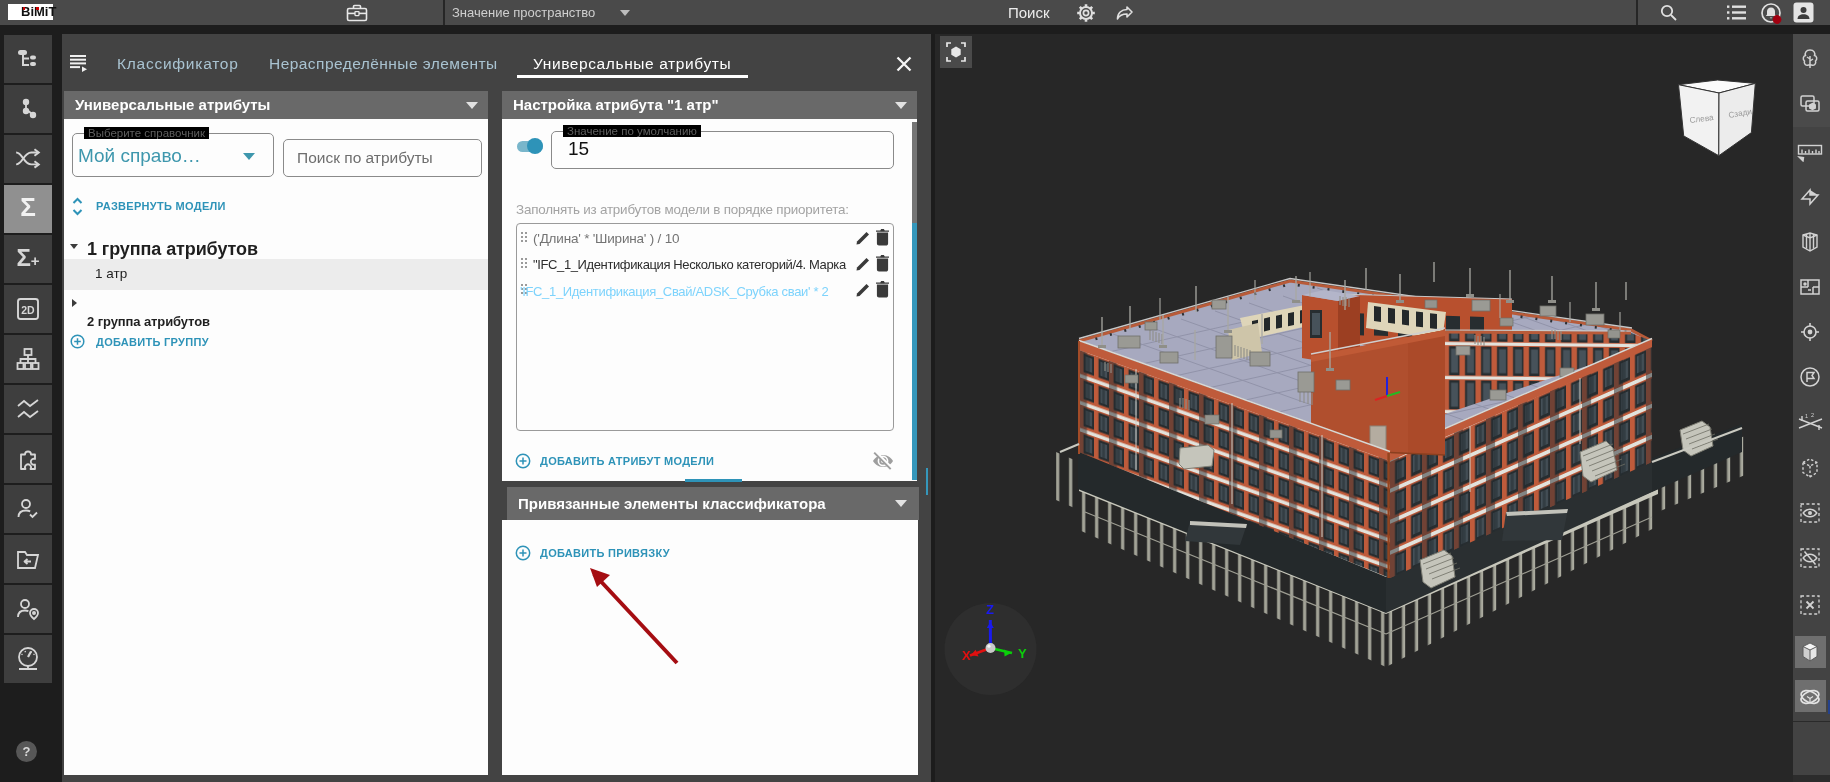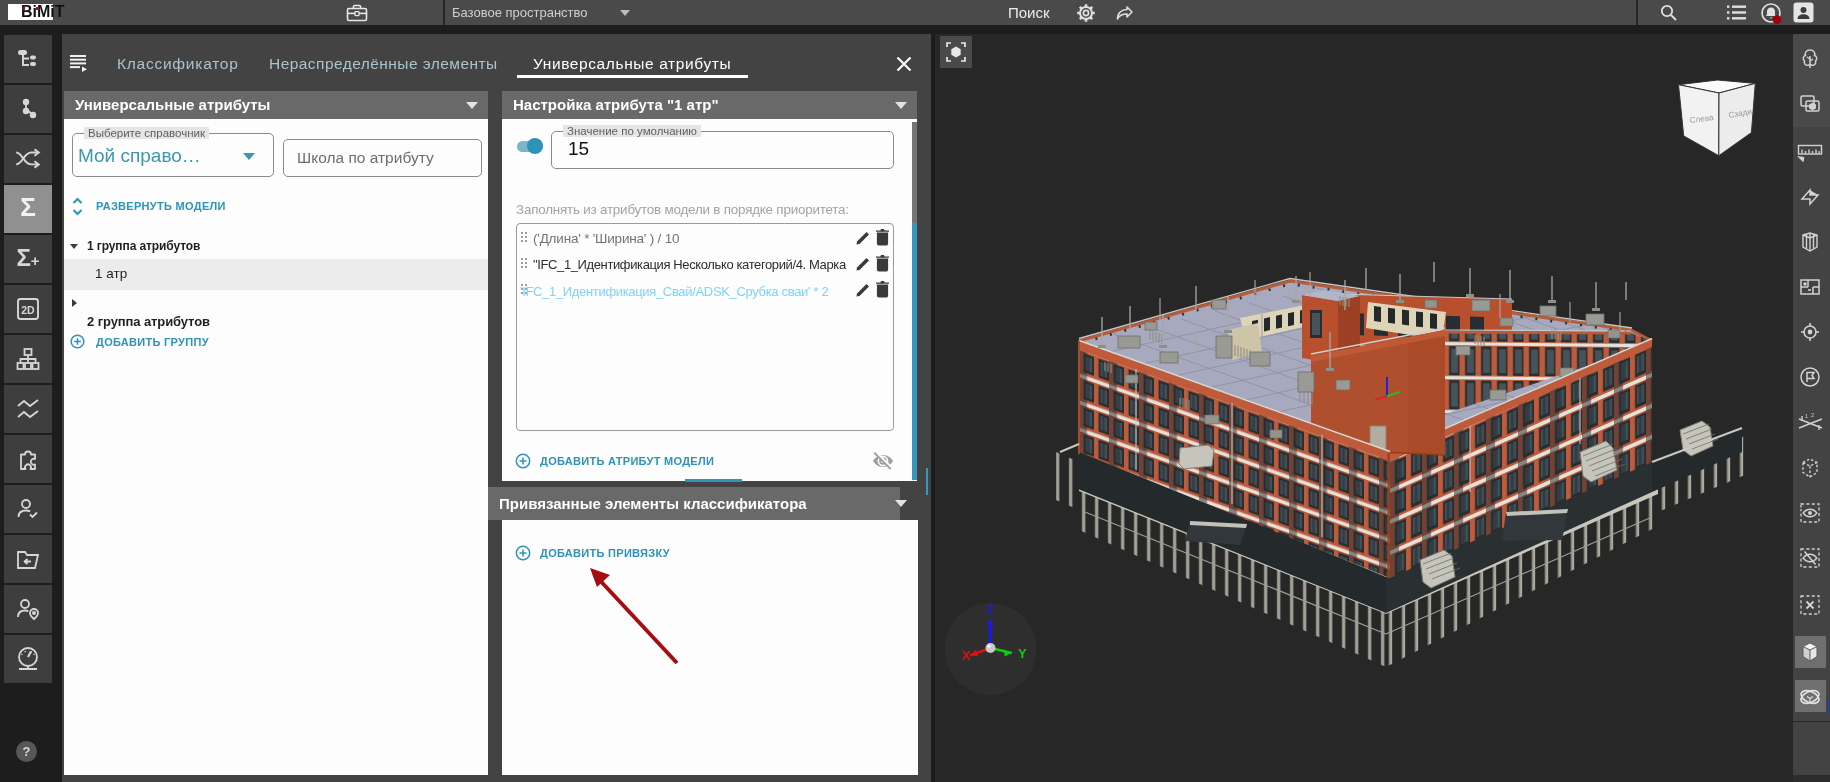--- a/index.html
+++ b/index.html
@@ -3,21 +3,21 @@
 <meta charset="utf-8">
 <style>
   * { margin:0; padding:0; box-sizing:border-box; }
   html,body { width:1830px; height:782px; overflow:hidden; background:#1d1d1d;
     font-family:"Liberation Sans", sans-serif; }
   .abs { position:absolute; }
   #stage { position:relative; width:1830px; height:782px; }
   
   #topbar { left:0; top:0; width:1830px; height:25px; background:#4a4a4a; }
   #logo { left:8px; top:4px; width:45px; height:16px; background:#fff; color:#111;
-     font-size:16px; font-weight:bold; text-align:center; line-height:16px; letter-spacing:0;padding-left:13px; }
+     font-size:13px; font-weight:bold; text-align:center; line-height:16px; letter-spacing:0;padding-left:13px; }
   #tsep1 { left:443px; top:0; width:2px; height:25px; background:#262626; }
   #tsep2 { left:1636px; top:0; width:2px; height:25px; background:#262626; }
   .ttext { color:#cfcfcf; font-size:13px; top:5px; }
   
   #lsb { left:0; top:25px; width:62px; height:757px; background:#1d1d1d; }
   .sbtn { position:absolute; left:4px; width:48px; height:48px; background:#3e3e3e;
       display:flex; align-items:center; justify-content:center; }
   .sbtn.active { background:#909090; }
   
   #panel { left:62px; top:34px; width:870px; height:748px; background:#434343; }
@@ -25,42 +25,42 @@
   .tab.active { color:#fff; }
   .chead { position:absolute; height:28px; background:#696969; color:#fff;
       font-weight:bold; font-size:15px; line-height:28px; padding-left:11px; }
   .chev { position:absolute; width:0; height:0; border-left:6px solid transparent;
       border-right:6px solid transparent; border-top:7px solid #e2e2e2; }
   .card { position:absolute; background:#fdfdfd; }
   .link { position:absolute; color:#2e93b8; font-size:11px; font-weight:bold;
       letter-spacing:0.3px; }
   
   .finput { position:absolute; border:1px solid #8a8a8a; border-radius:5px; background:#fdfdfd; }
-  .flabel { position:absolute; font-size:11.5px; color:#5f5f5f; background:#e5e5e5; padding:0 4px; }
+  .flabel { position:absolute; font-size:11.5px; color:#5f5f5f; background:#000000; padding:0 4px; }
   
   #vp { left:932px; top:34px; width:898px; height:748px; background:#272727; }
   #rtb { left:1793px; top:34px; width:37px; height:748px; background:#434343; }
 </style>
 </head>
 <body>
 <div id="stage">
 
   <div class="abs" id="topbar"></div>
   <div class="abs" id="logo">BiMiT</div>
   <div class="abs" style="left:22.5px;top:7px;width:2.5px;height:2.5px;background:#c00"></div>
   <div class="abs" style="left:36px;top:7px;width:2.5px;height:2.5px;background:#c00"></div>
   <div class="abs" id="tsep1"></div>
   <div class="abs" id="tsep2"></div>
   <svg class="abs" style="left:346px;top:4px" width="22" height="18" viewBox="0 0 22 18">
     <rect x="1.5" y="4.5" width="19" height="12" rx="1.5" fill="none" stroke="#e8e8e8" stroke-width="1.6"></rect>
     <path d="M7.5 4.5 v-2 a1 1 0 0 1 1-1 h5 a1 1 0 0 1 1 1 v2" fill="none" stroke="#e8e8e8" stroke-width="1.6"></path>
     <rect x="1.5" y="8.6" width="19" height="1.6" fill="#e8e8e8"></rect>
     <rect x="9" y="7.6" width="4" height="4" rx="0.5" fill="#4a4a4a" stroke="#e8e8e8" stroke-width="1.3"></rect>
   </svg>
-  <div class="abs ttext" style="left:452px">Базовое пространство</div>
+  <div class="abs ttext" style="left:452px">Значение пространство</div>
   <div class="abs" style="left:620px;top:10px;width:0;height:0;border-left:5px solid transparent;border-right:5px solid transparent;border-top:6px solid #bdbdbd"></div>
   <div class="abs" style="left:1008px;top:4px;color:#ececec;font-size:15px">Поиск</div>
 
   <svg class="abs" style="left:1076px;top:3px" width="20" height="20" viewBox="0 0 20 20">
     <g fill="none" stroke="#e0e0e0">
       <circle cx="10" cy="10" r="2.6" stroke-width="1.7"></circle>
       <circle cx="10" cy="10" r="6" stroke-width="2"></circle>
       <g stroke-width="2.6">
       <path d="M10 1.2 v2.6 M10 16.2 v2.6 M1.2 10 h2.6 M16.2 10 h2.6 M3.8 3.8 l1.8 1.8 M14.4 14.4 l1.8 1.8 M16.2 3.8 l-1.8 1.8 M5.6 14.4 l-1.8 1.8"></path>
       </g>
@@ -229,30 +229,30 @@
   </svg>
 
   <div class="chead" style="left:64px;top:91px;width:424px">Универсальные атрибуты</div>
   <div class="chev" style="left:466px;top:102px"></div>
   <div class="card" style="left:64px;top:119px;width:424px;height:656px"></div>
   <div class="finput" style="left:72px;top:133px;width:202px;height:44px"></div>
   <div class="flabel" style="left:84px;top:127px">Выберите справочник</div>
   <div class="abs" style="left:78px;top:145px;font-size:19px;color:#3e97ad">Мой справо…</div>
   <div class="abs" style="left:243px;top:153px;width:0;height:0;border-left:6px solid transparent;border-right:6px solid transparent;border-top:7px solid #3e97ad"></div>
   <div class="finput" style="left:283px;top:139px;width:199px;height:38px"></div>
-  <div class="abs" style="left:297px;top:149px;font-size:15.5px;color:#6e6e6e">Школа по атрибуту</div>
+  <div class="abs" style="left:297px;top:149px;font-size:15.5px;color:#6e6e6e">Поиск по атрибуты</div>
   <svg class="abs" style="left:71px;top:197px" width="13" height="19" viewBox="0 0 13 19">
     <g fill="none" stroke="#2e93b8" stroke-width="2">
       <path d="M2.5 6 L6.5 2 L10.5 6"></path>
         <path d="M2.5 13 L6.5 17 L10.5 13"></path>
     </g>
   </svg>
   <div class="link" style="left:96px;top:200px">РАЗВЕРНУТЬ МОДЕЛИ</div>
   <div class="abs" style="left:70px;top:244px;width:0;height:0;border-left:4.5px solid transparent;border-right:4.5px solid transparent;border-top:5.5px solid #3c3c3c"></div>
-  <div class="abs" style="left:87px;top:239px;font-size:12px;letter-spacing:-0.1px;font-weight:bold;color:#1f1f1f">1 группа атрибутов</div>
+  <div class="abs" style="left:87px;top:239px;font-size:18px;letter-spacing:-0.1px;font-weight:bold;color:#1f1f1f">1 группа атрибутов</div>
   <div class="abs" style="left:64px;top:259px;width:424px;height:31px;background:#ececec"></div>
   <div class="abs" style="left:95px;top:266px;font-size:13.5px;color:#1f1f1f">1 атр</div>
   <div class="abs" style="left:72px;top:299px;width:0;height:0;border-top:4.5px solid transparent;border-bottom:4.5px solid transparent;border-left:5.5px solid #3c3c3c"></div>
   <div class="abs" style="left:87px;top:314px;font-size:13px;letter-spacing:-0.1px;font-weight:bold;color:#1f1f1f">2 группа атрибутов</div>
   <svg class="abs" style="left:70px;top:334px" width="15" height="15" viewBox="0 0 15 15">
     <circle cx="7.5" cy="7.5" r="6.3" fill="none" stroke="#2e93b8" stroke-width="1.5"></circle>
     <path d="M7.5 4.2 v6.6 M4.2 7.5 h6.6" stroke="#2e93b8" stroke-width="1.5"></path>
   </svg>
   <div class="link" style="left:96px;top:336px">ДОБАВИТЬ ГРУППУ</div>
 
@@ -331,21 +331,21 @@
     <circle cx="12" cy="12" r="2.1" fill="#fdfdfd"></circle>
     <path d="M4 2.8 L20.5 19.3" stroke="#fdfdfd" stroke-width="3.4"></path>
     <path d="M3.2 3.6 L19.7 20.1" stroke="#9e9e9e" stroke-width="1.9"></path>
   </svg>
   <div class="abs" style="left:685px;top:479px;width:57px;height:2.5px;background:#2e93b8"></div>
 
   <div class="abs" style="left:911.5px;top:122px;width:5.5px;height:358px;background:#757575"></div>
   <div class="abs" style="left:911.5px;top:223px;width:5.5px;height:257px;background:#3597bb"></div>
   <div class="abs" style="left:925.5px;top:468px;width:2.5px;height:27px;background:#3597bb"></div>
 
-  <div class="chead" style="left:488px;top:487px;width:412px;height:33px;line-height:33px">Привязанные элементы классификатора</div>
+  <div class="chead" style="left:507px;top:487px;width:412px;height:33px;line-height:33px">Привязанные элементы классификатора</div>
   <div class="chev" style="left:895px;top:500px"></div>
   <div class="card" style="left:502px;top:520px;width:416px;height:255px"></div>
   <svg class="abs" style="left:515px;top:545px" width="16" height="16" viewBox="0 0 16 16">
     <circle cx="8" cy="8" r="6.7" fill="none" stroke="#2e93b8" stroke-width="1.5"></circle>
     <path d="M8 4.5 v7 M4.5 8 h7" stroke="#2e93b8" stroke-width="1.5"></path>
   </svg>
   <div class="link" style="left:540px;top:547px">ДОБАВИТЬ ПРИВЯЗКУ</div>
 
   <svg class="abs" style="left:580px;top:558px" width="110" height="115" viewBox="0 0 110 115">
     <path d="M14 16 L97 105" stroke="#a50d12" stroke-width="4"></path>

